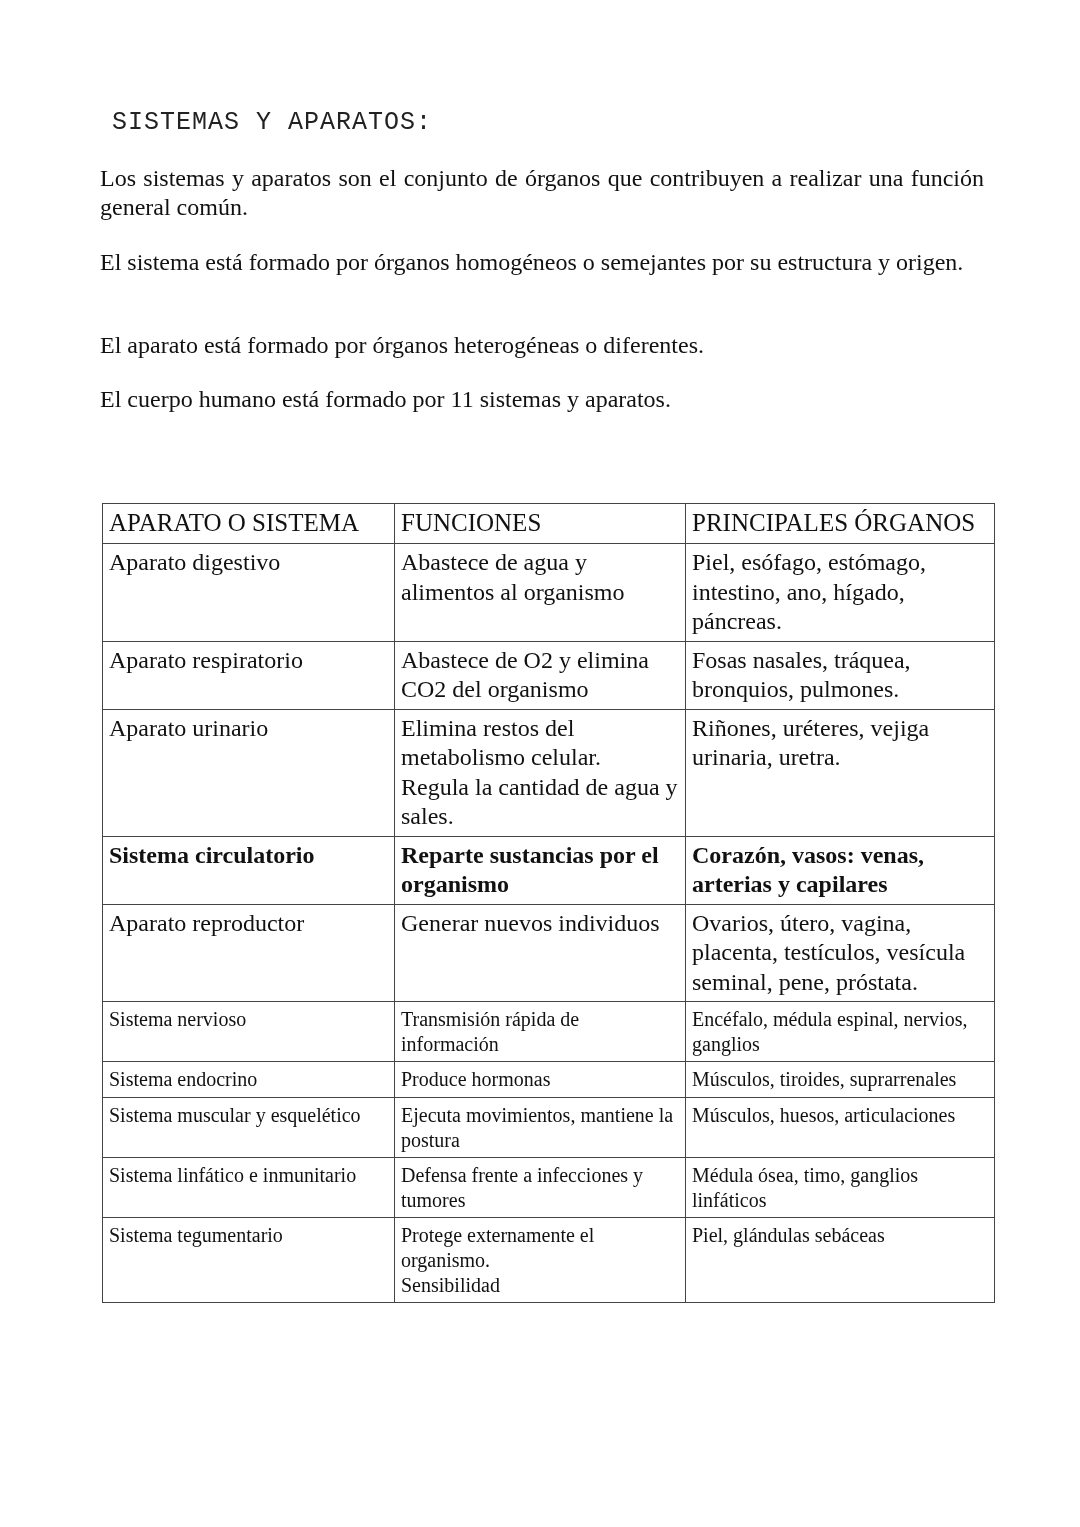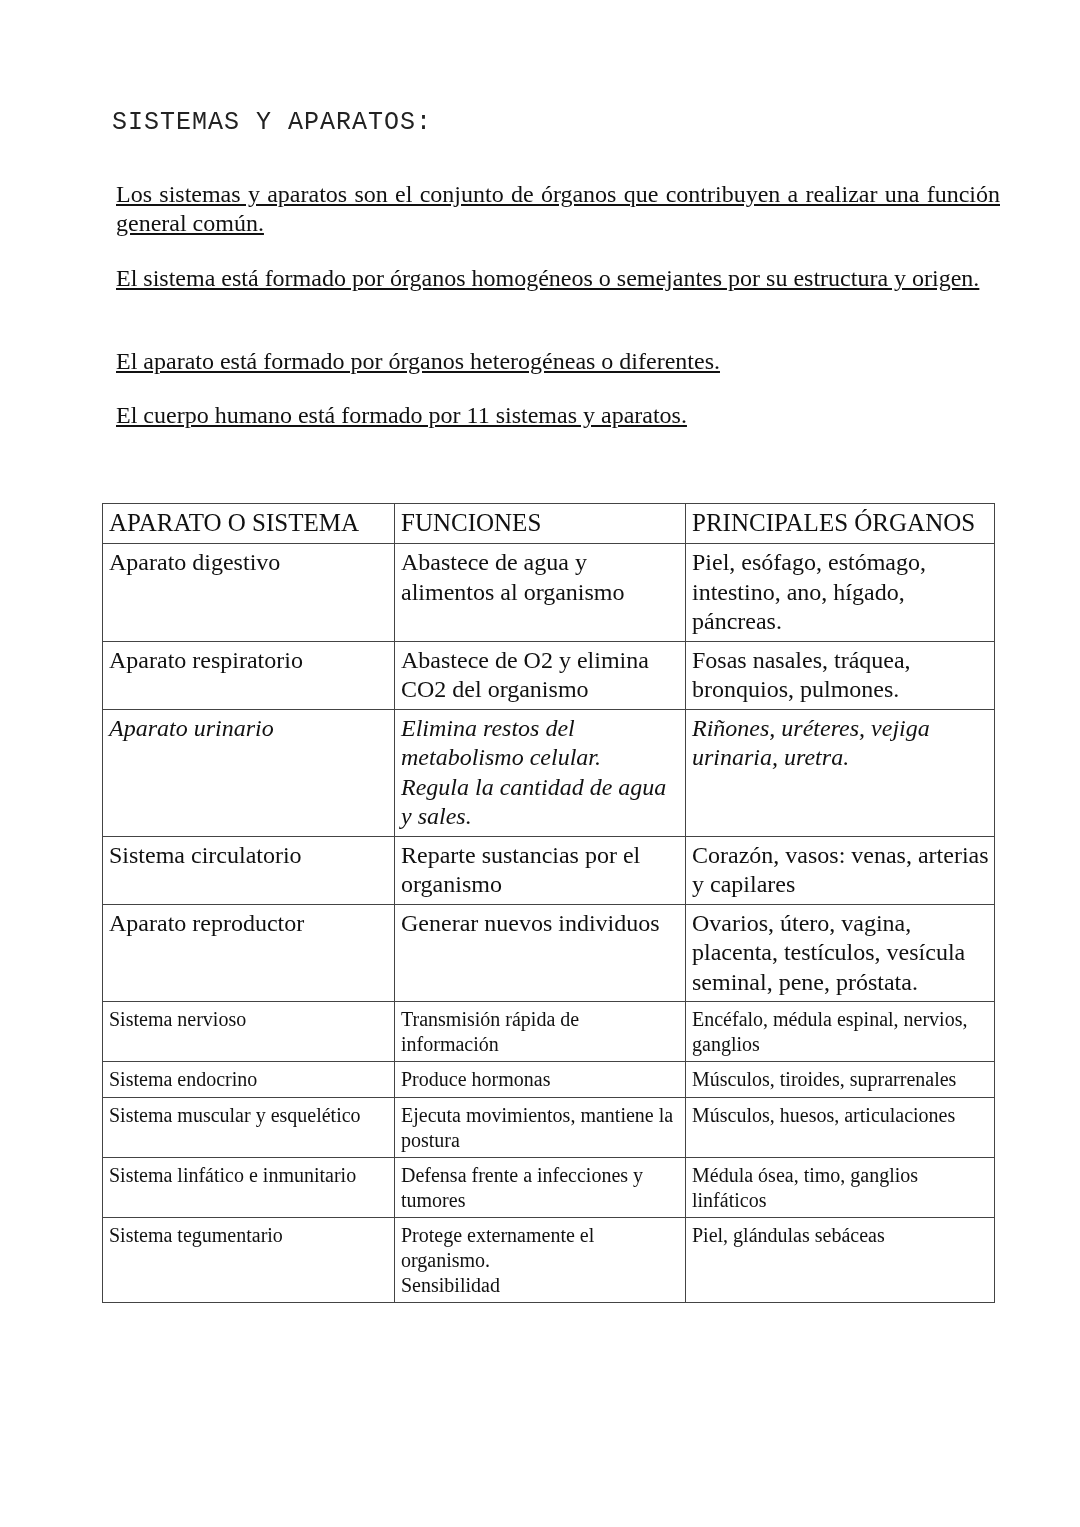--- a/index.html
+++ b/index.html
@@ -25,24 +25,23 @@
     color: #222222;
     margin: 0;
     font-weight: normal;
   }
   .para {
     position: absolute;
     left: 100px;
     width: 884px;
     font-size: 24px;
     line-height: 29px;
-    margin: 16px;
+    margin: 0;
     text-align: justify;
     text-align-last: left;
-    text-decoration: underline;
   }
   .p1 { top: 164px; }
   .p2 { top: 248px; }
   .p3 { top: 331px; }
   .p4 { top: 385px; }
 
   table.systems {
     position: absolute;
     left: 102px;
     top: 503px;
@@ -71,22 +70,22 @@
     font-size: 24px;
     line-height: 29.5px;
   }
   tr.small td {
     font-size: 20px;
     line-height: 25px;
     padding-top: 5px;
   }
   tr.r1 td { height: 88px; margin-top: 10px; }
   tr.r2 td { height: 59px; }
-  tr.r3 td { height: 117px; font-style: italic; }
-  tr.r4 td { height: 59px; }
+  tr.r3 td { height: 117px; }
+  tr.r4 td { height: 59px; font-weight: bold; }
   tr.r5 td { height: 88px; }
   tr.r6 td { height: 50px; }
   tr.r7 td { height: 26px; }
   tr.r8 td { height: 50px; }
   tr.r9 td { height: 50px; }
   tr.r10 td { height: 74px; }
 </style>
 </head>
 <body>
 

